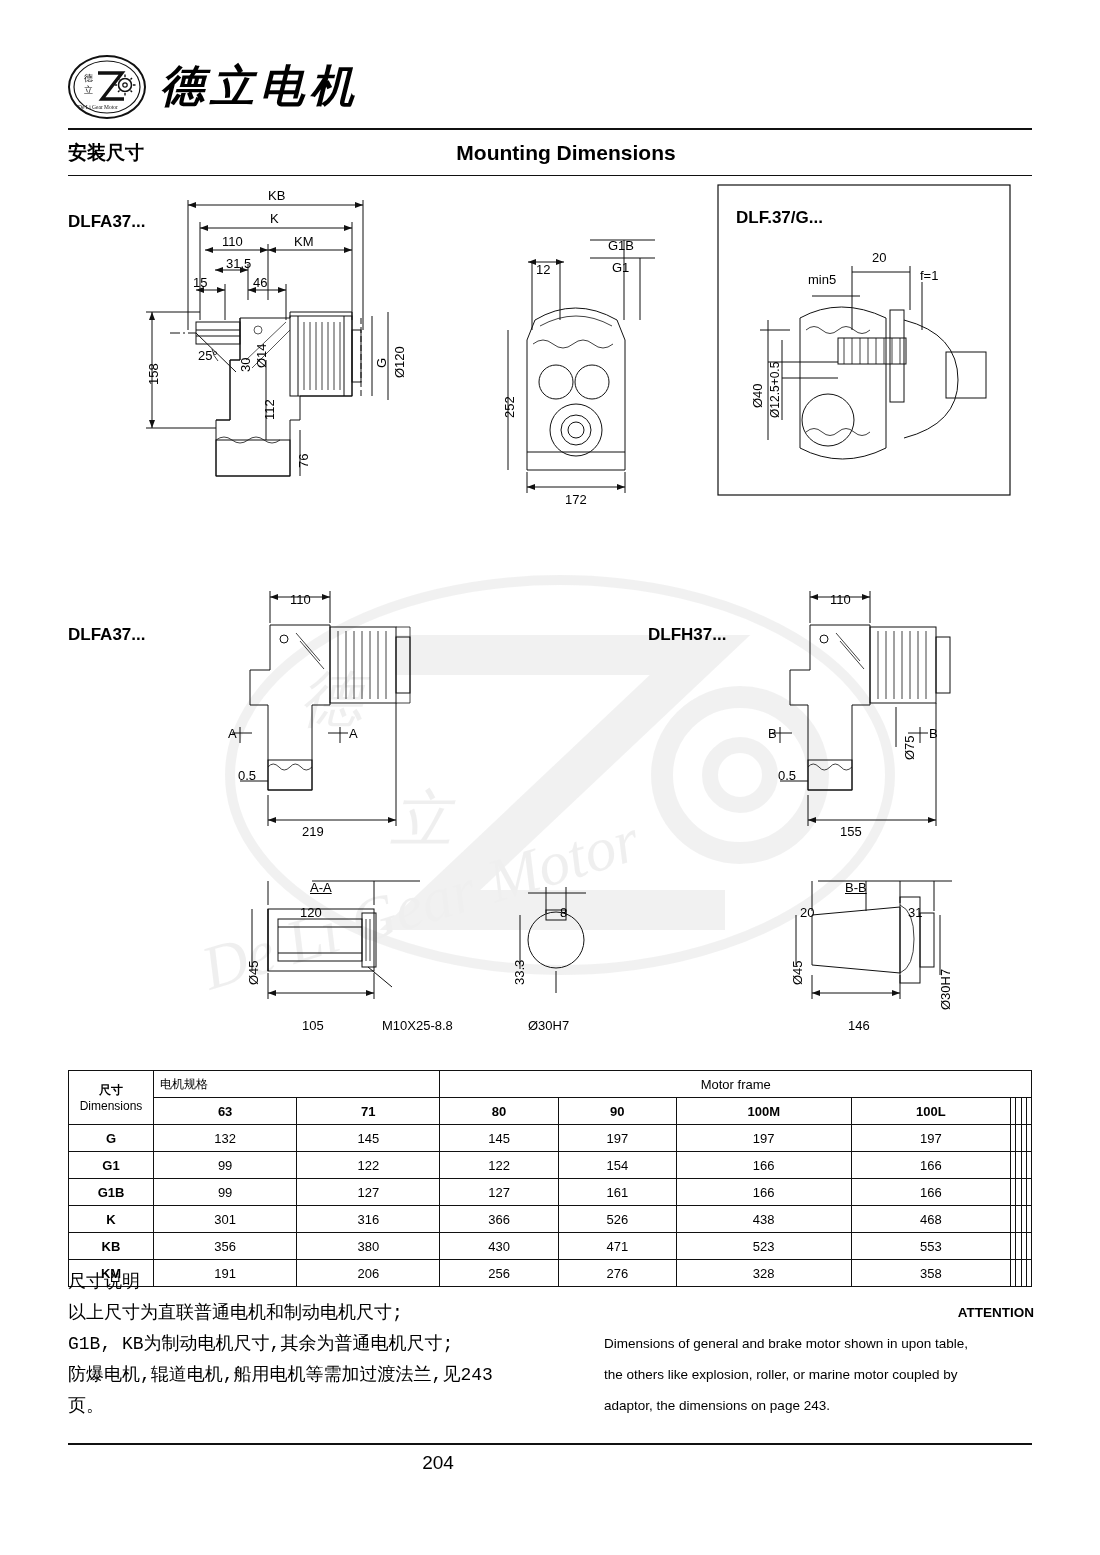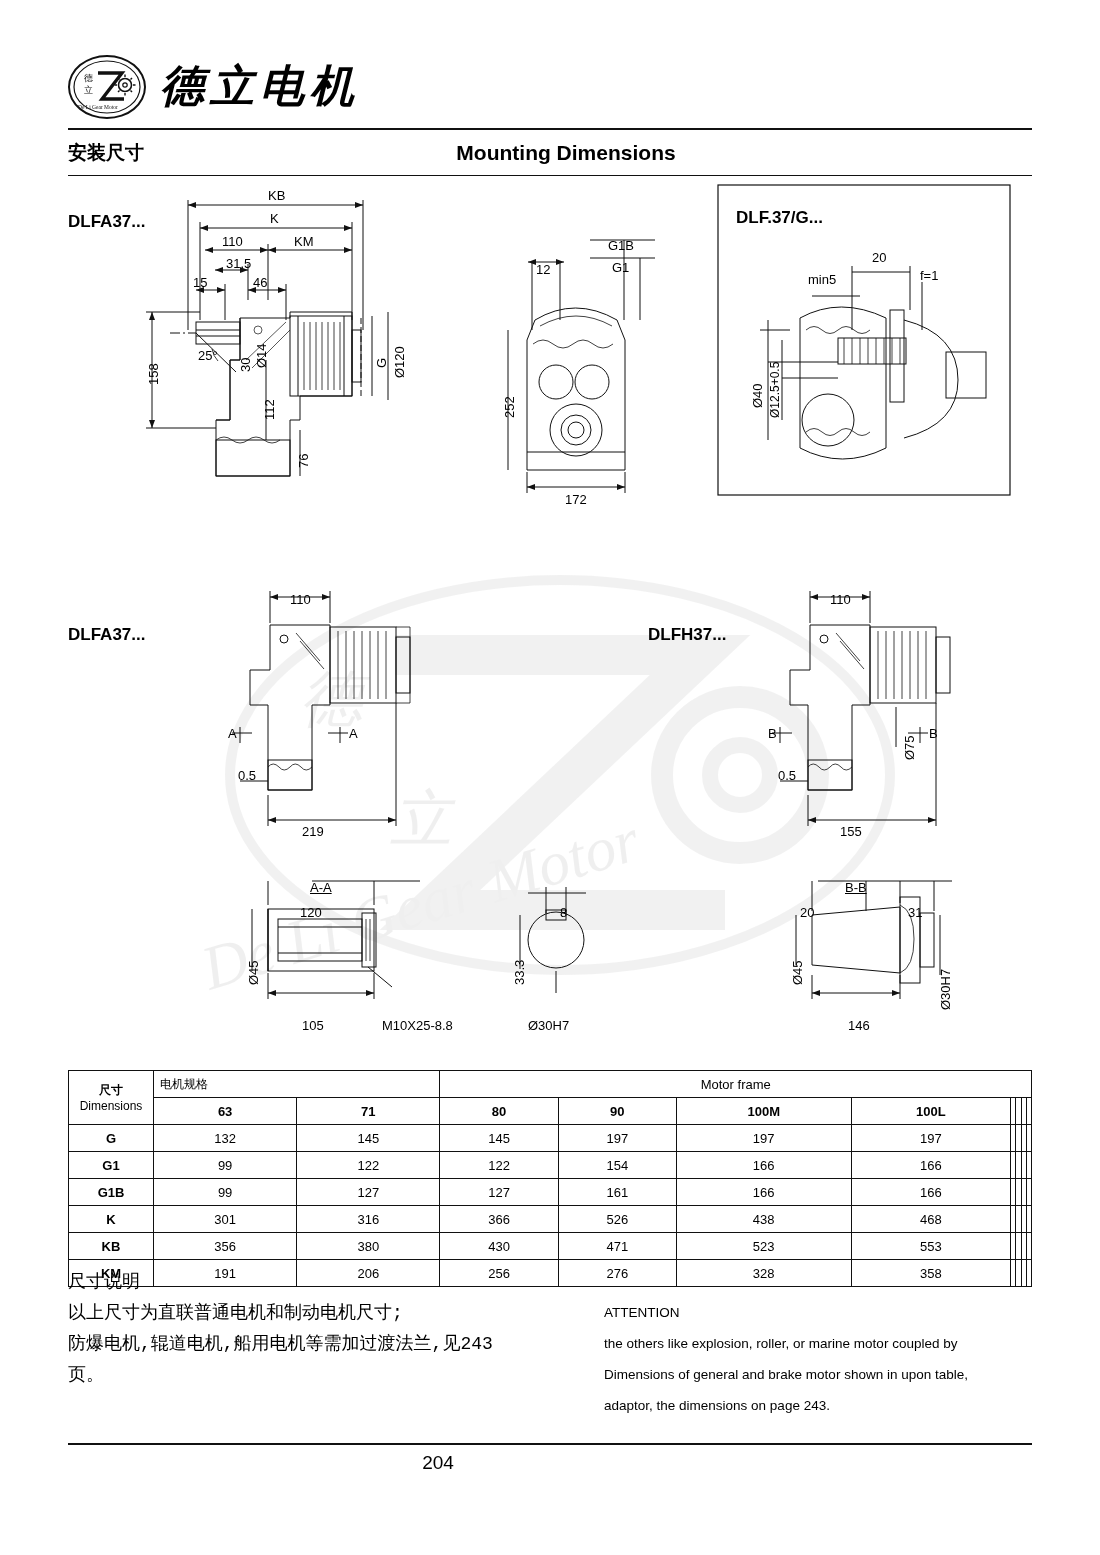--- a/index.html
+++ b/index.html
@@ -39,21 +39,21 @@
   table.dim{position:absolute;left:68px;top:1070px;border-collapse:collapse;width:964px;
             font-size:13px;text-align:center;border-radius:15px;}
   table.dim td,table.dim th{border:1px solid #111;height:26px;padding:0;font-weight:normal;}
   table.dim .hd{font-weight:bold;}
   table.dim .rowlbl{font-weight:bold;width:84px;}
   .cn-small{font-family:"DejaVu Sans",sans-serif;font-size:12px;}
 
   
   .notes-cn{position:absolute;left:68px;top:1267px;width:460px;font-family:Liberation Mono, monospace;font-size:18px;line-height:31px;}
   .notes-en{position:absolute;left:604px;top:1297px;width:430px;font-size:13.5px;line-height:31px;}
-  .notes-en .hdr{font-weight:normal;}
+  .notes-en .hdr{font-weight:bold;text-align:right;}
 
   .rule3{position:absolute;left:68px;top:1443px;width:964px;height:2px;background:#111;}
   .pageno{position:absolute;left:0;top:1452px;width:876px;text-align:center;font-size:19px;}
 </style>
 </head>
 <body>
 
 <div class="page">
 
   <div class="brandbar">
@@ -521,24 +521,25 @@
         <td></td>
         <td></td>
         <td></td>
       </tr>
     </tbody>
   </table>
 
   <div class="notes-cn">
     <div>尺寸说明</div>
     <div>以上尺寸为直联普通电机和制动电机尺寸;</div>
+    <div>G1B, KB为制动电机尺寸,其余为普通电机尺寸;</div>
     <div>防爆电机,辊道电机,船用电机等需加过渡法兰,见243页。</div>
   </div>
   <div class="notes-en">
     <div class="hdr">ATTENTION</div>
+    <div>Dimensions of general and brake motor shown in upon table,</div>
     <div>the others like explosion, roller, or marine motor coupled by</div>
-    <div>Dimensions of general and brake motor shown in upon table,</div>
     <div>adaptor, the dimensions on page 243.</div>
   </div>
 
   <div class="rule3"></div>
   <div class="pageno">204</div>
 </div>
 
 </body></html>

